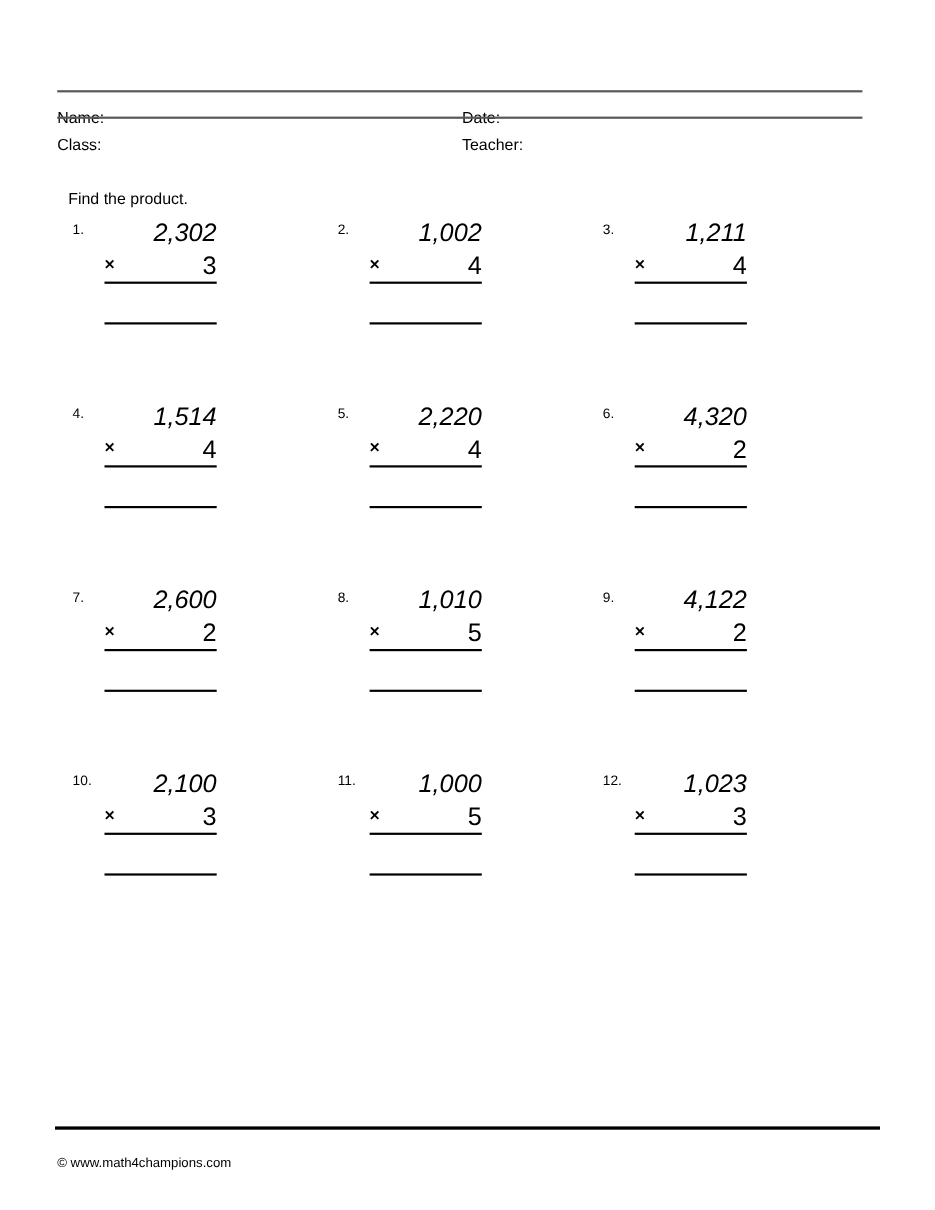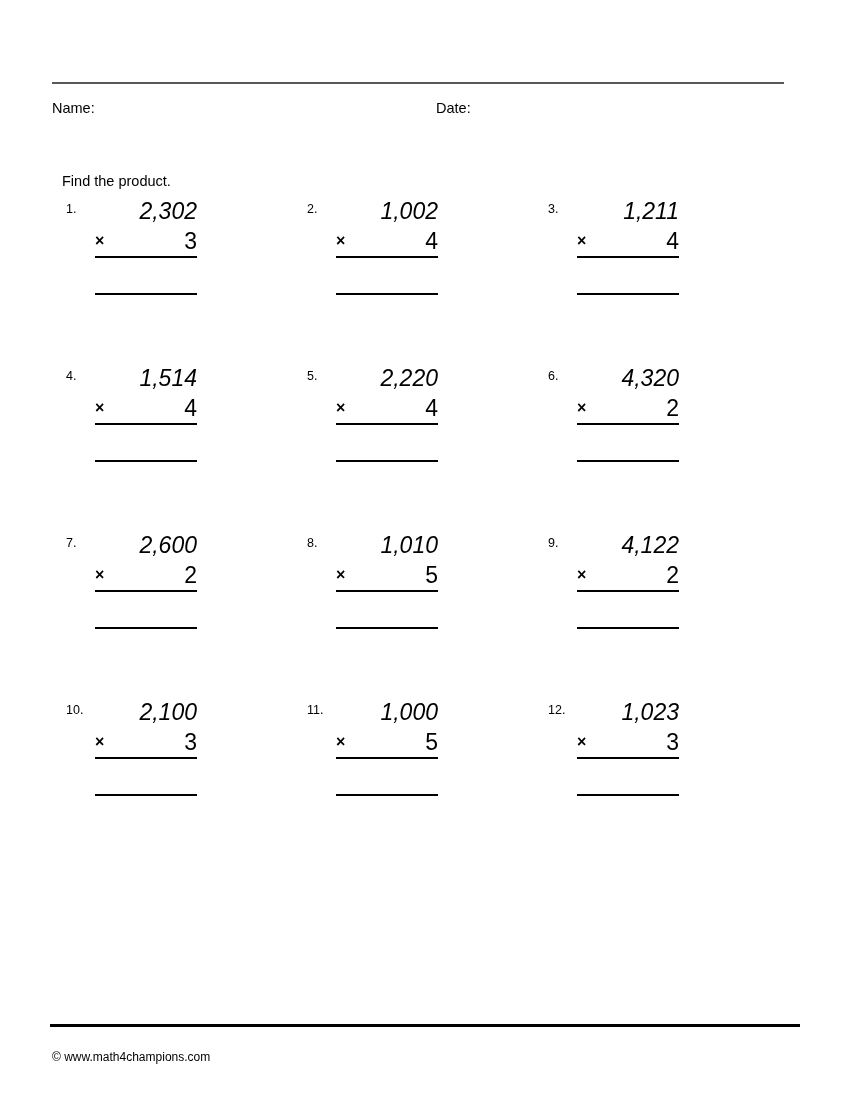--- a/index.html
+++ b/index.html
@@ -38,21 +38,21 @@
   .hdr-row .lbl {
     position: absolute;
     top: 0;
     font-size: 14.5px;
     line-height: 20px;
     color: #000;
     white-space: nowrap;
     margin-top: 38px;
   }
   .hdr-row .lbl.left  { left: 0px; }
-  .hdr-row .lbl.mid   { left: 384px; }
+  .hdr-row .lbl.mid   { left: 368px; }
 
   .title-band {
     position: absolute;
     left: 52px;
     top: 112px;
     width: 732px;
     height: 36px;
     border-bottom: 3px solid #4a4a4c;
     text-align: center;
   }
@@ -165,20 +165,24 @@
 </head>
 <body>
 
 <div class="sheet">
 
   <div class="header">
     <div class="hdr-row">
       <span class="lbl left">Name:</span>
       <span class="lbl mid">Date:</span>
     </div>
+    <div class="hdr-row">
+      <span class="lbl left">Class:</span>
+      <span class="lbl mid">Teacher:</span>
+    </div>
   </div>
 
 
   <div class="instruction">Find the product.</div>
 
   <div class="grid">
 
     <div class="prow">
       <div class="pcell c0">
         <span class="pnum">1.</span>

